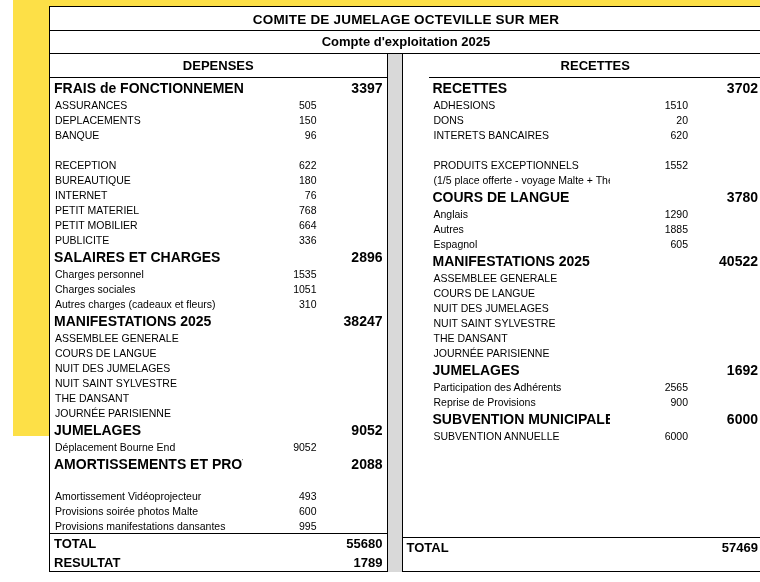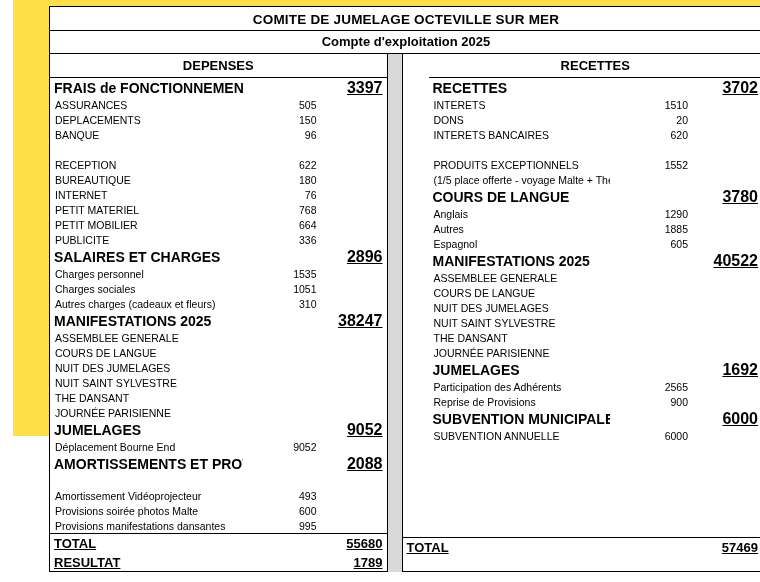--- a/index.html
+++ b/index.html
@@ -101,30 +101,29 @@
     text-align: right;
     width: 62px;
   }
   .left .c-mid { width: 70px; }
   .left .c-right { width: 58px; }
   tr.section td {
     font-weight: bold;
     font-size: 14px;
     height: 19px;
   }
-  tr.section td.c-right { font-size: 16px; text-decoration: underline; }
+  tr.section td.c-right { font-size: 14px; }
   tr.item td {
     font-size: 10.5px;
   }
   tr.item td.c-label { padding-left: 5px; }
   tr.total td {
     font-weight: bold;
     font-size: 13px;
     height: 19px;
-    text-decoration: underline;
   }
   .rule-top td {
     border-top: 1px solid #000;
   }
   .tot-block {
     position: absolute;
     left: 0;
     right: 0;
     bottom: 0;
   }
@@ -317,21 +316,21 @@
       <div class="col col-right right">
         <div class="col-head">RECETTES</div>
         <table class="lines" id="revenue-table">
             <tbody>
               <tr class="section">
                 <td class="c-label">RECETTES</td>
                 <td class="c-mid"></td>
                 <td class="c-right">3702</td>
               </tr>
               <tr class="item">
-                <td class="c-label">INTERETS</td>
+                <td class="c-label">ADHESIONS</td>
                 <td class="c-mid">1510</td>
                 <td class="c-right"></td>
               </tr>
               <tr class="item">
                 <td class="c-label">DONS</td>
                 <td class="c-mid">20</td>
                 <td class="c-right"></td>
               </tr>
               <tr class="item">
                 <td class="c-label">INTERETS BANCAIRES</td>

